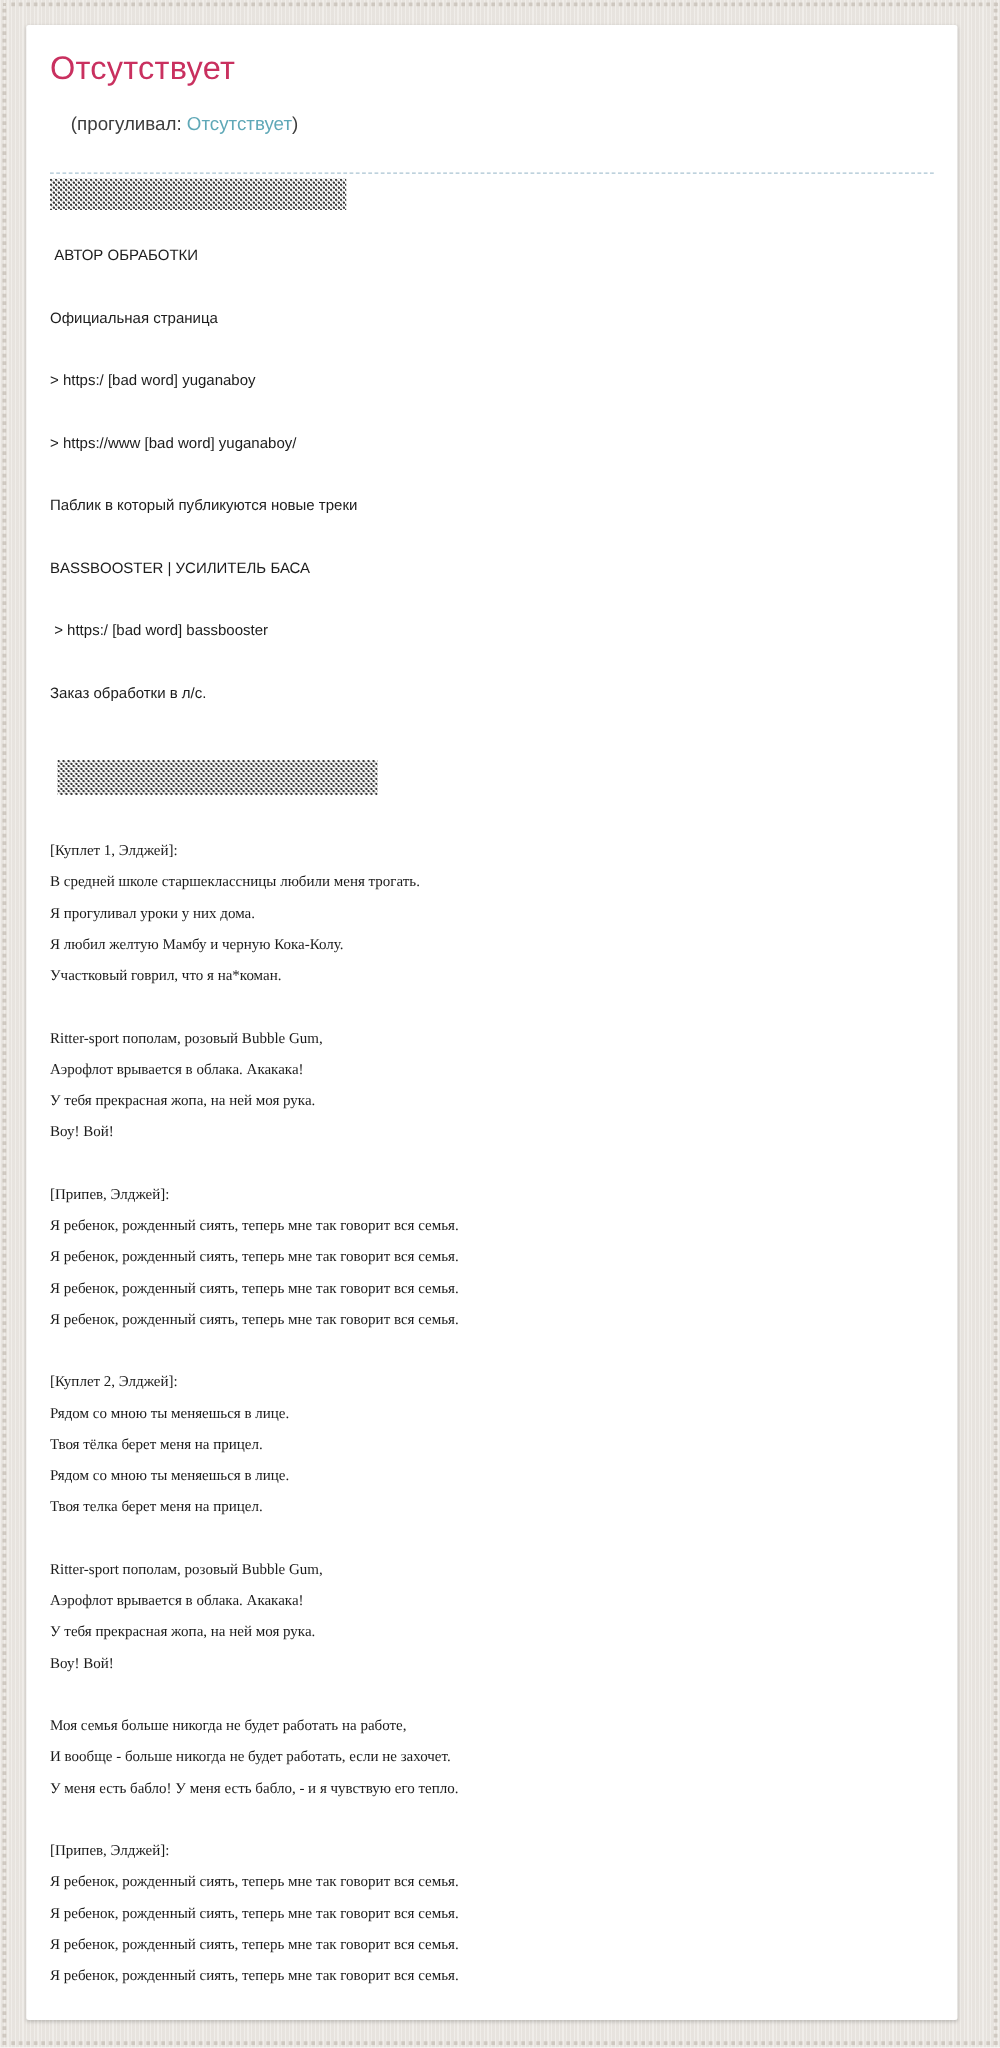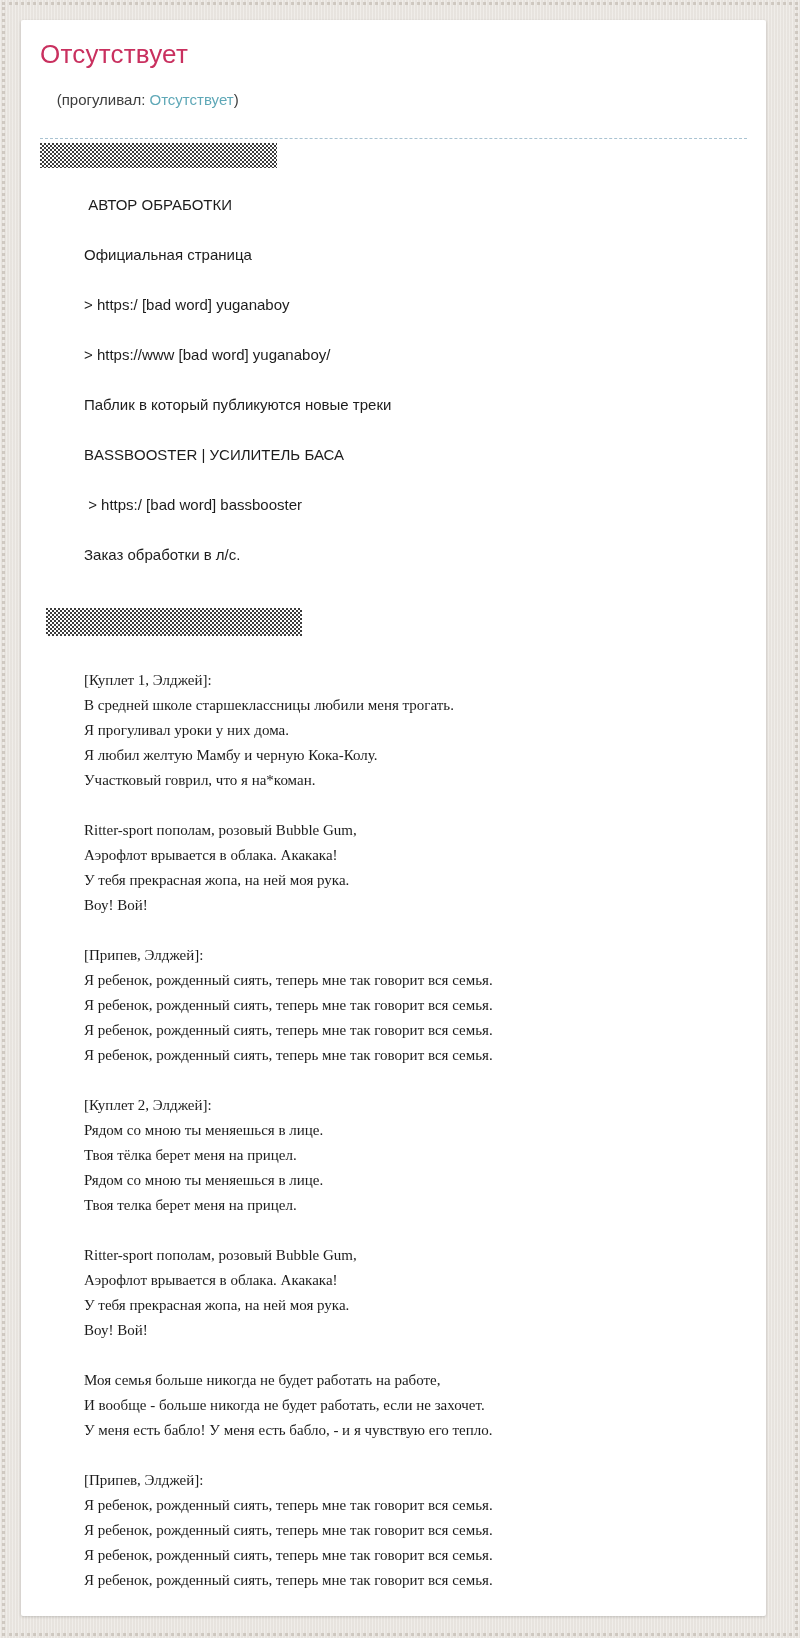--- a/index.html
+++ b/index.html
@@ -53,24 +53,23 @@
     height:25px;
     background-color:#fff;
     background-image:
       radial-gradient(circle at 1px 1px, #3c3c3c 0.9px, transparent 1.1px),
       radial-gradient(circle at 3px 3px, #3c3c3c 0.9px, transparent 1.1px);
     background-size:4px 4px;
   }
   .censored-1{ width:237px; margin-top:4px; }
   .censored-2{ width:256px; height:28px; margin-top:41px; margin-left:6px; }
   .text-block{
-    font-size:15px; line-height:25px;
+    font-size:12px; line-height:25px;
     color:var(--text-color,#1c1c1c);
     white-space:pre-wrap;
-    margin-left:44px;
   }
   .intro-text{ margin-top:24px; }
   .lyrics-text{ margin-top:32px;font-family:Liberation Serif, serif; }
 </style>
 </head>
 <body>
 
 <div class="perforated-edge"></div>
 
 <div class="card">

